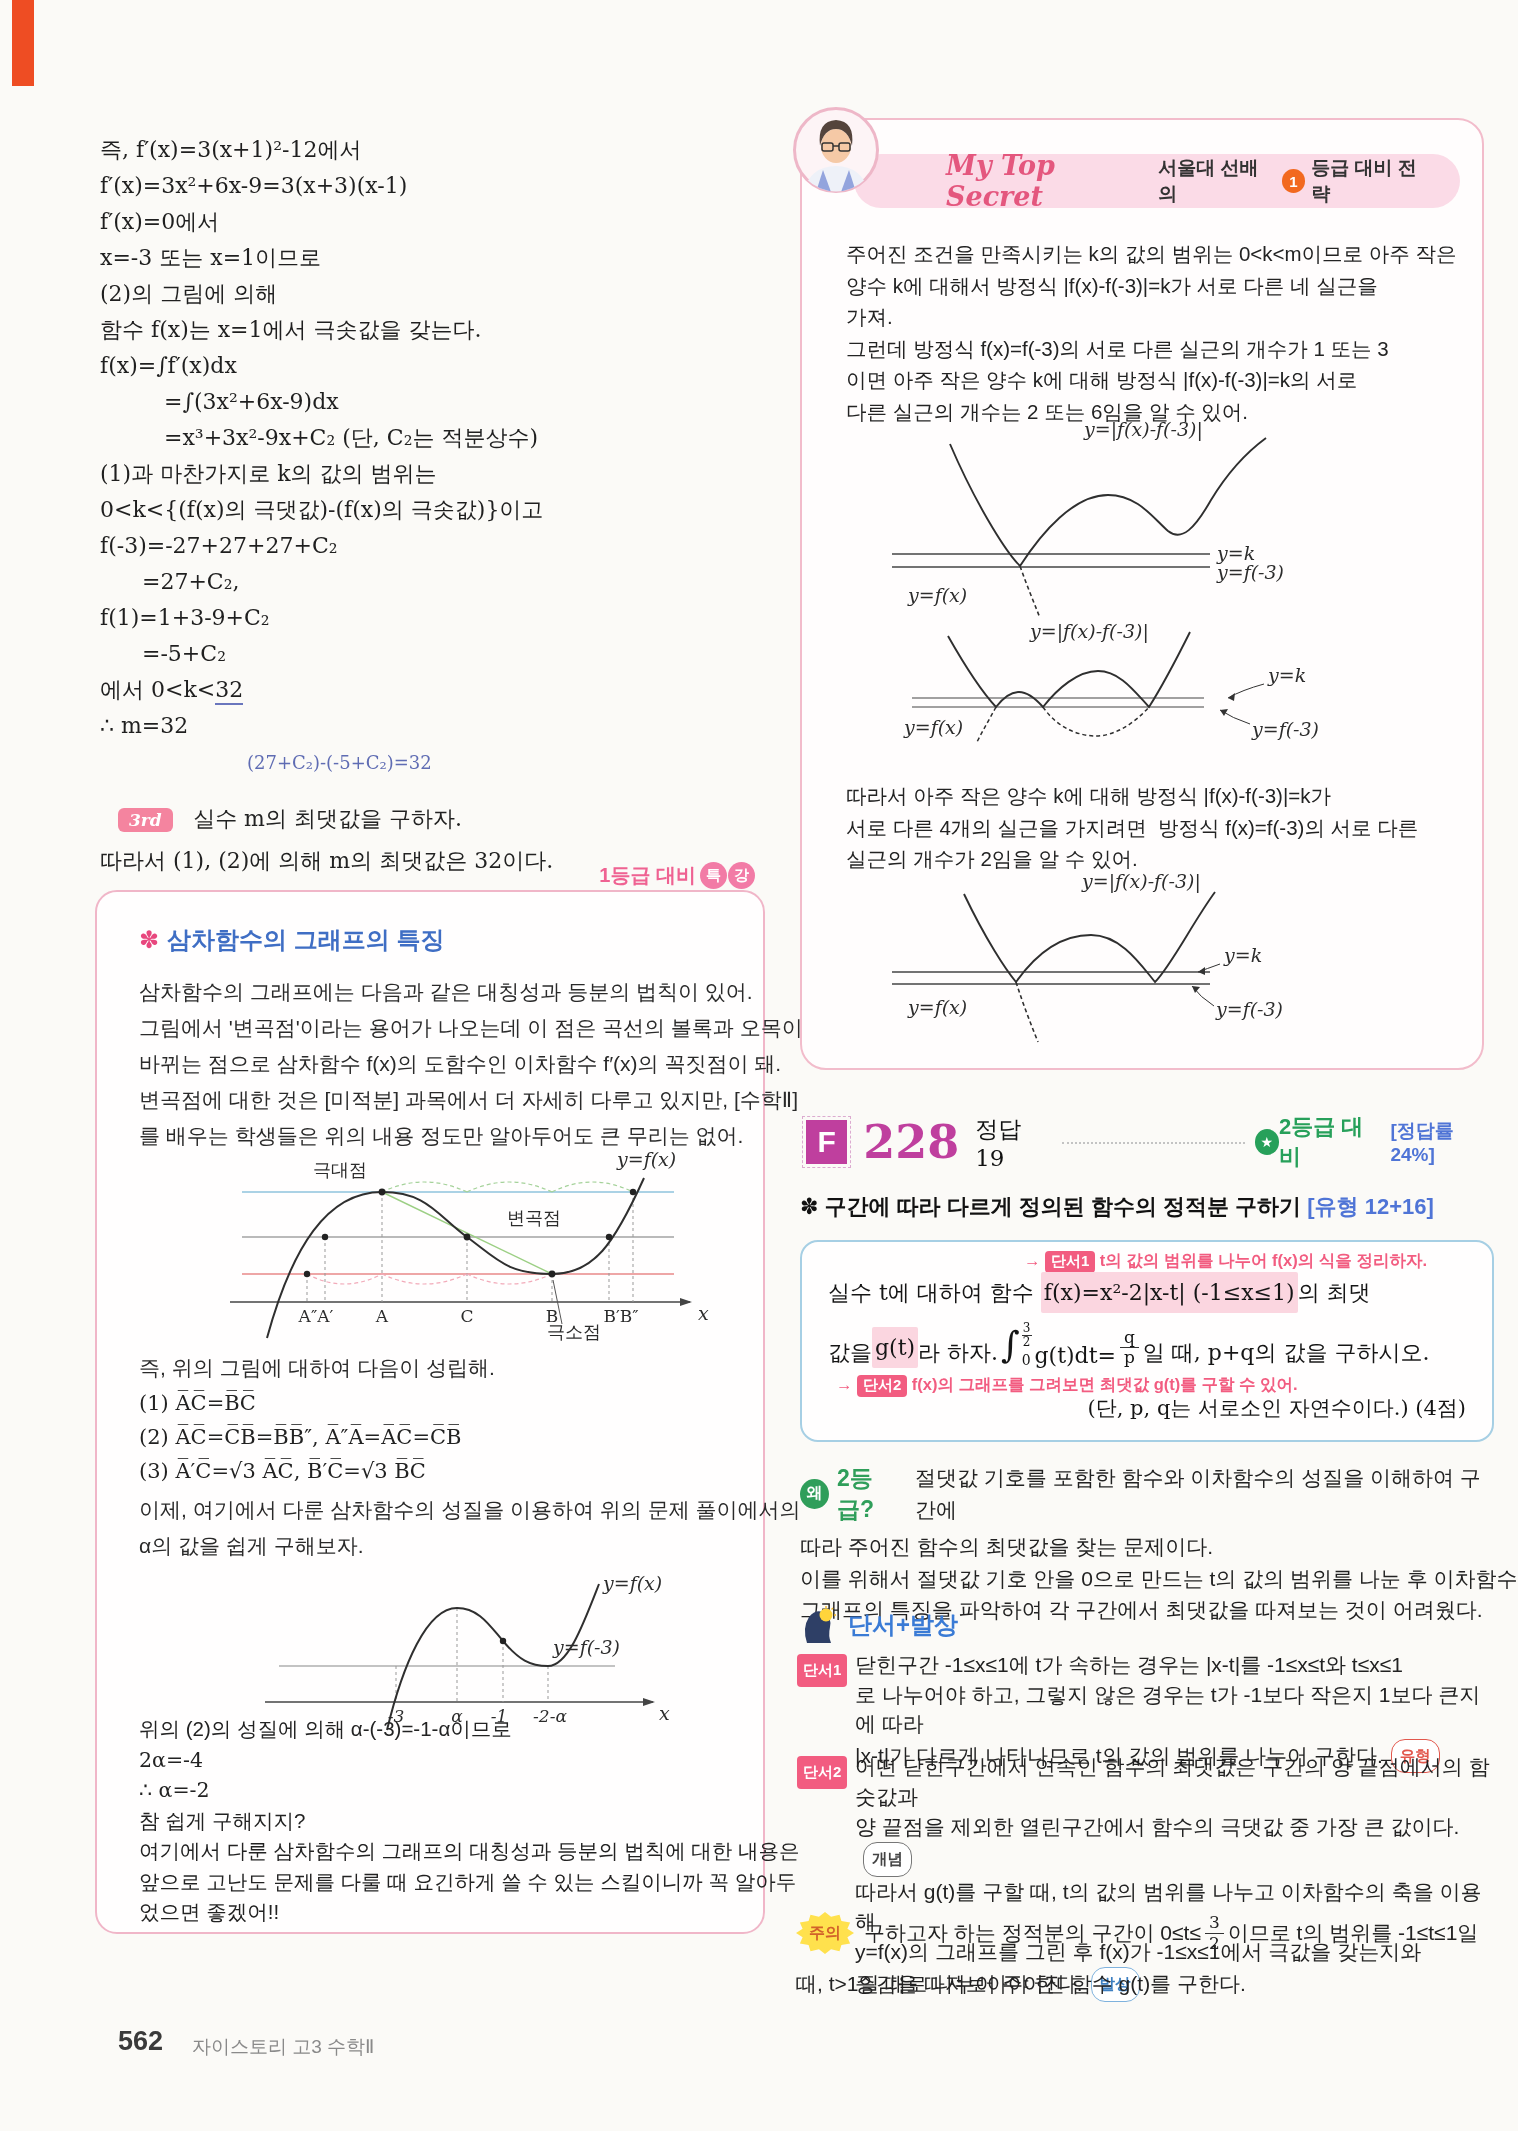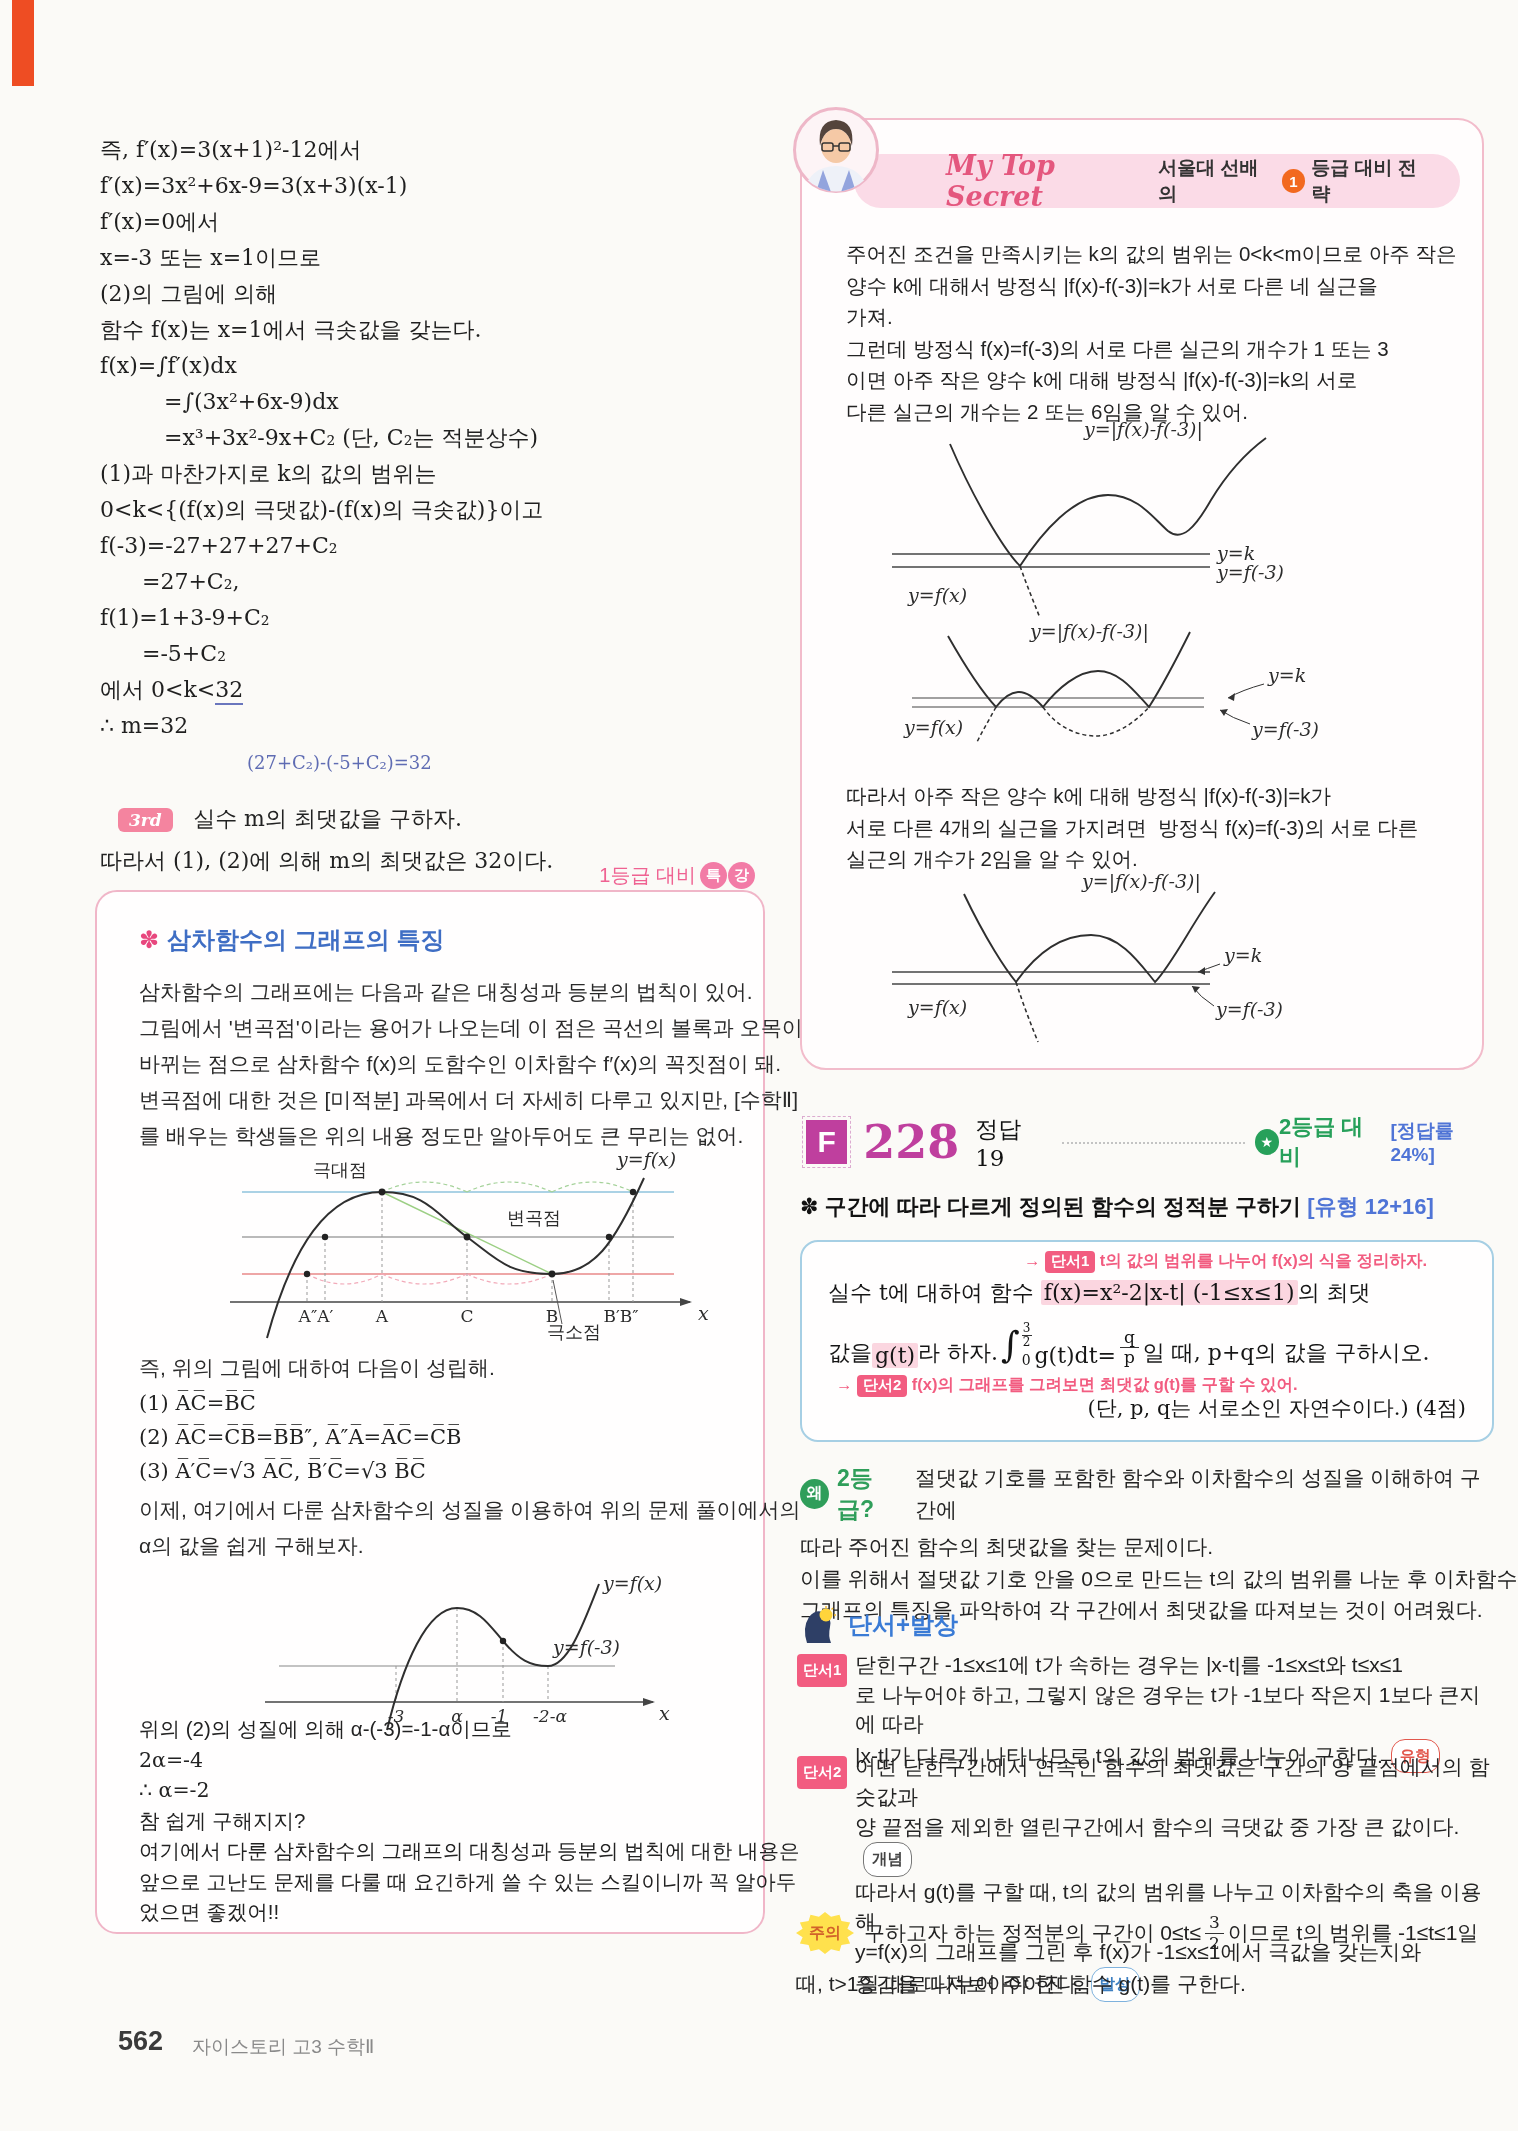--- a/index.html
+++ b/index.html
@@ -13,21 +13,21 @@
   .mline{white-space:pre}
   .ind{padding-left:64px}
   .ind2{padding-left:42px}
   .u-blue{border-bottom:2px solid #6a76bd;padding-bottom:1px}
   .note-blue{font-family:"DejaVu Serif",serif;font-size:18px;color:#5f6cb3}
   .badge3{display:inline-block;background:#f4849f;color:#fff;font-style:italic;font-weight:bold;
           border-radius:6px;padding:2px 11px;font-size:17px;font-family:"DejaVu Serif",serif}
   
   .special-box{border:2px solid #f0b6c8;border-radius:22px;background:#fffefe}
   .sb-corner{position:absolute;top:-30px;right:8px;display:flex;align-items:center;gap:4px}
-  .pink-bold{color:#ef6292;font-weight:normal;font-size:20px}
+  .pink-bold{color:#ef6292;font-weight:bold;font-size:20px}
   .pcirc{width:27px;height:27px;border-radius:50%;background:#f27ba6;color:#fff;display:inline-flex;
          align-items:center;justify-content:center;font-size:15px;font-weight:bold}
   .pcirc+.pcirc{margin-left:-3px}
   .sb-title{font-size:24px;font-weight:bold;color:#3f6ec4}
   .sb-title .star{color:#e8477e;font-family:"DejaVu Sans",sans-serif;margin-right:8px;font-weight:normal}
   .sb-text{font-size:21px;line-height:36px;color:#2a2a2a}
   .sb-rules{font-family:"DejaVu Serif",serif;font-size:21px;line-height:34px}
   .sb-close{font-size:20.5px;line-height:30.5px}
   .sb-close .srfl{font-family:"DejaVu Serif",serif}
   
@@ -56,21 +56,21 @@
   .rate-txt{font-size:19px;color:#4f74d6;font-weight:bold}
   .topic{font-size:22px;font-weight:bold;color:#111}
   .topic .star{color:#111;font-family:"DejaVu Sans",sans-serif;font-weight:normal;margin-right:6px}
   .topic-ref{color:#4f74d6}
   
   .prob-box{border:2.5px solid #a6cfe4;border-radius:18px;background:#fffefe}
   .clue-badge{display:inline-block;background:#f25c80;color:#fff;border-radius:4px;
               padding:1px 6px 2px;font-size:15px;font-weight:bold}
   .pink-note{color:#f25c80;font-size:16.5px;font-weight:bold}
   .stem{font-family:"DejaVu Serif",serif;font-size:22px;color:#151515}
-  .hl{background:#fbd6e0;padding:0 3px;border-radius:2px}
+  .hl{background:#fbd6e0;padding:8px 3px;border-radius:2px}
   .intg{display:inline-flex;align-items:center;margin:0 3px;vertical-align:middle}
   .isym{font-size:36px;line-height:1;font-family:"DejaVu Serif",serif}
   .ilims{display:inline-flex;flex-direction:column;justify-content:space-between;height:46px;margin-left:2px}
   .il{font-size:14px;align-self:flex-start}
   .sfrac{display:inline-flex;flex-direction:column;align-items:center;font-size:12px;line-height:1.05}
   .sfrac .d{border-top:1px solid #333;padding:0 1px}
   .frac{display:inline-flex;flex-direction:column;align-items:center;vertical-align:middle;
         font-size:17px;line-height:1.15;margin:0 4px;font-family:"DejaVu Serif",serif}
   .frac .den{border-top:1.5px solid #333;padding:0 4px}
   

